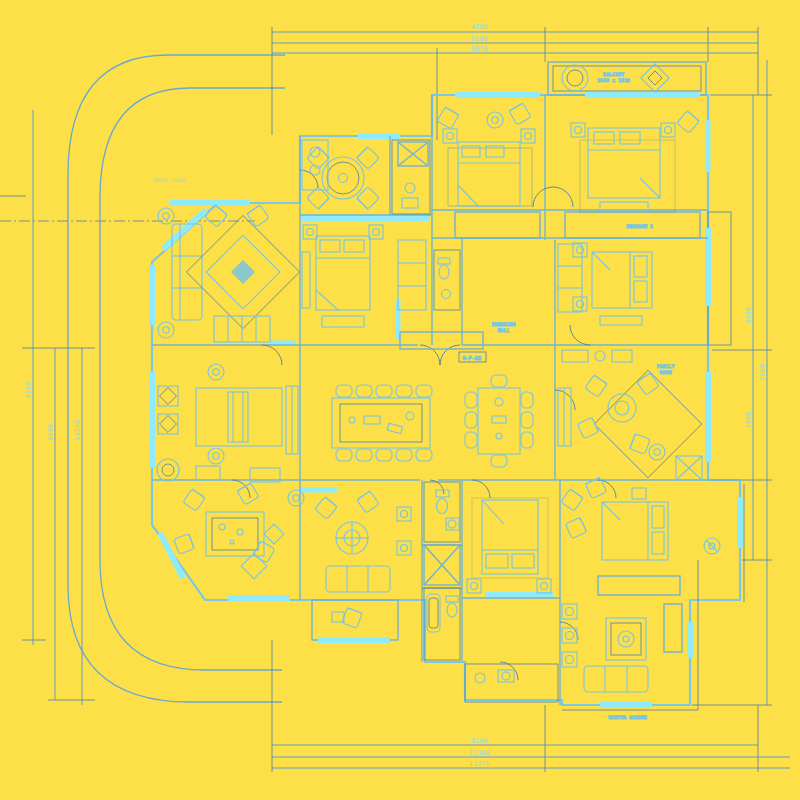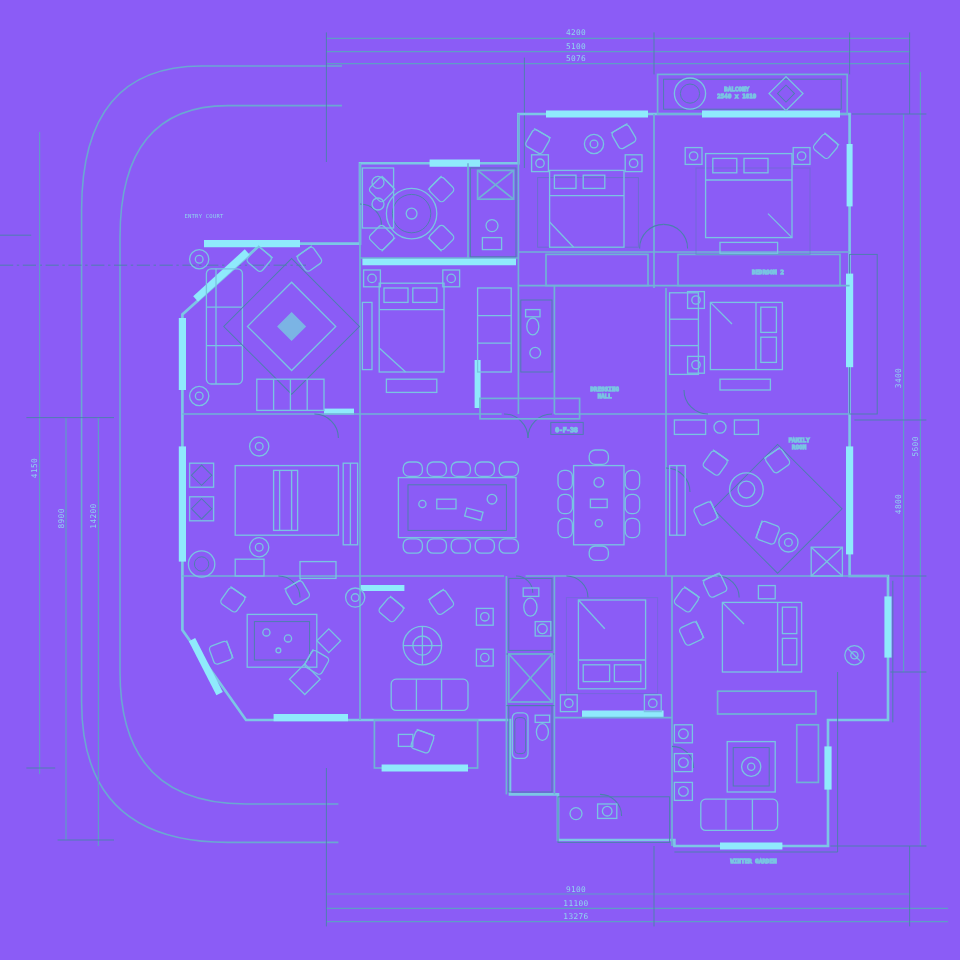--- a/index.html
+++ b/index.html
@@ -1,16 +1,16 @@
 <!DOCTYPE html>
 <html><head>
 <meta charset="utf-8">
 <style>
   html,body{margin:0;padding:0;background:#222753;}
-  .stage{position:relative;width:800px;height:800px;background:#8b5cf6;overflow:hidden;}
+  .stage{position:relative;width:800px;height:800px;background:#fde047;overflow:hidden;}
   svg{display:block;}
   
   .w{stroke:#7cc7e5;stroke-width:2.2;fill:none;}
   .i{stroke:#6fb3d6;stroke-width:1.4;fill:none;}
   .f{stroke:#4c7fae;stroke-width:0.8;fill:none;}
   .b{stroke:#8feafc;stroke-width:6;fill:none;stroke-linecap:butt;}
   .b5{stroke:#8feafc;stroke-width:5;fill:none;}
   .dim{stroke:#5f9cc8;stroke-width:1;fill:none;}
   .curve{stroke:#6aa8d2;stroke-width:1.3;fill:none;}
   .furn{stroke:#79c4e2;stroke-width:1.1;fill:none;}

